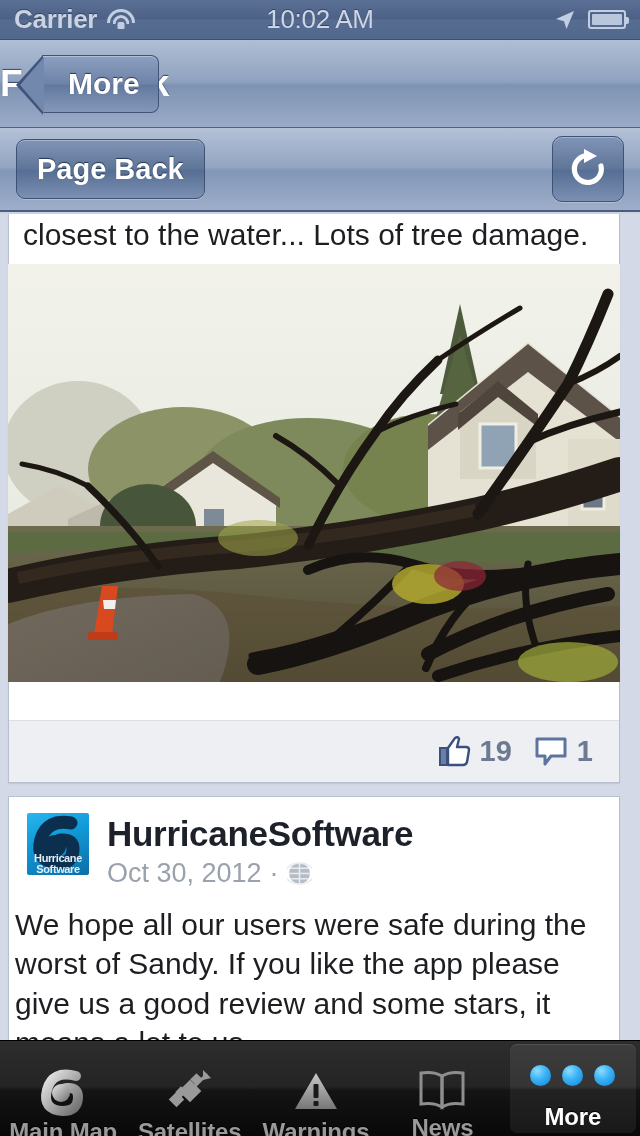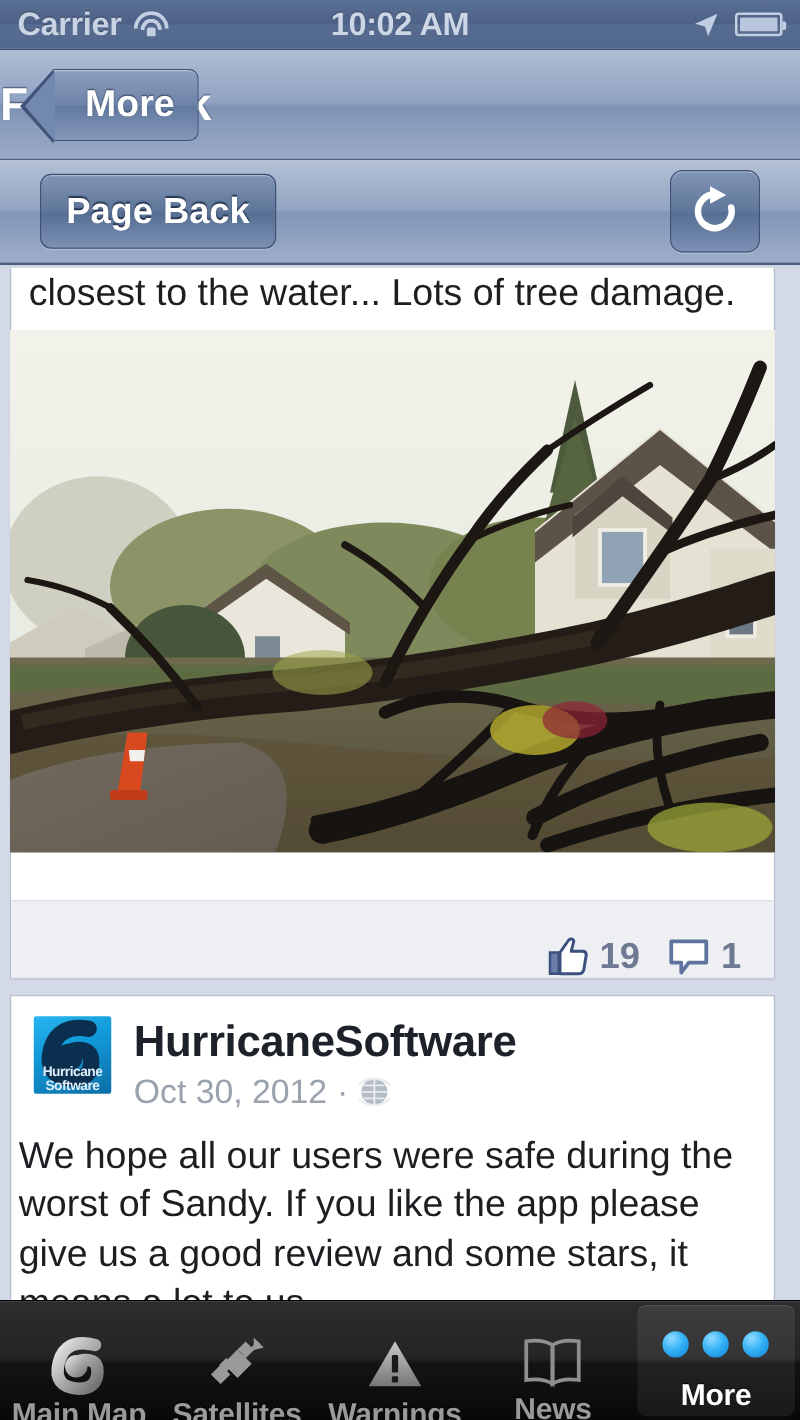--- a/index.html
+++ b/index.html
@@ -18,21 +18,21 @@
     display:flex; align-items:center; padding:0 14px;
     color:#c9d3e4; font-size:26px; font-weight:bold;
     letter-spacing:-0.3px;
     text-shadow:0 -1px 0 rgba(0,0,0,0.35);
     border-bottom:1px solid #3d4f70;
     gap:32px;
   }
   .sb-left{ display:flex; align-items:center; gap:10px; }
   .sb-center{
     position:absolute; left:0; right:0; text-align:center;
-    font-size:26px; font-weight:bold; color:#ccd6e6;
+    font-size:26px; font-weight:normal; color:#ccd6e6;
     pointer-events:none;
   }
   .sb-right{ margin-left:auto; display:flex; align-items:center; gap:11px; z-index:2;}
   .wifi-icon{ width:28px; height:21px; position:relative; display:inline-block; }
   .wifi-icon span{ position:absolute; left:50%; transform:translateX(-50%);
      border:3px solid #c2cee2; border-bottom:none; border-radius:50% 50% 0 0/100% 100% 0 0; }
   .wifi-icon .w3{ width:28px; height:14px; top:0; }
   .wifi-icon .w2{ width:17px; height:9px; top:6px; }
   .wifi-icon .w1{ width:7px; height:7px; top:13px; background:#c2cee2; border:none; border-radius:2px 2px 1px 1px;}
   .loc-arrow{ width:24px; height:24px; }
@@ -81,21 +81,21 @@
     border-bottom:28px solid transparent;
     border-right:24px solid #7288ad;
   }
   .back-btn span{ position:relative; z-index:2; }
 
   
   .toolbar{
     position:absolute; top:128px; left:0; width:640px; height:84px;
     background:linear-gradient(to bottom,#b4c1d7 0%,#93a5c2 48%,#8296b7 52%,#9eaeca 100%);
     border-bottom:2px solid #4a5d7e;
-    display:flex; align-items:center; padding:0 32px;
+    display:flex; align-items:center; padding:0 16px;
   }
   .tb-btn{
     height:60px; padding:0 20px;
     display:flex; align-items:center; justify-content:center;
     color:#fff; font-size:29px; font-weight:bold;
     text-shadow:0 -1px 1px rgba(30,45,70,0.9);
     background:linear-gradient(to bottom,#8094b6 0%,#5f7699 50%,#566e93 52%,#7b90b3 100%);
     border:1px solid #3f5276; border-radius:9px;
     box-shadow:inset 0 1px 0 rgba(255,255,255,0.3), 0 1px 0 rgba(255,255,255,0.25);
   }
@@ -118,21 +118,21 @@
   .post-text-top{
     font-size:30px; color:#1c1e21; padding:2px 14px 10px 14px;
     line-height:1.25; white-space:nowrap;border-radius:13px;
   }
   .photo-wrap{ width:612px; height:418px; overflow:hidden; position:relative;
                background:#9aa39a; margin-left:-1px; }
   .photo-wrap svg{ display:block; width:612px; height:418px; }
   .post-spacer{ height:38px; background:#fff; }
   .post-footer{
     background:#edeff3; border-top:1px solid #dcdfe6;
-    height:62px; display:flex; align-items:flex-end; justify-content:flex-end;
+    height:62px; display:flex; align-items:center; justify-content:flex-end;
     padding-right:26px; gap:22px;
   }
   .stat{ display:flex; align-items:center; gap:9px;
          font-size:29px; color:#6d7a91; font-weight:bold; }
 
   .post-card-2{ position:absolute; top:582px; left:8px; width:612px; padding-bottom:4px;
                 border-top:1px solid #b7bfd0; }
   .post-head{ display:flex; align-items:flex-start; padding:16px 0 0 18px; gap:18px; }
   .avatar{ width:62px; height:62px; border-radius:2px; overflow:hidden; flex:none;
            background:linear-gradient(160deg,#27b6ef 0%,#119ad8 40%,#0d6ea8 100%);

